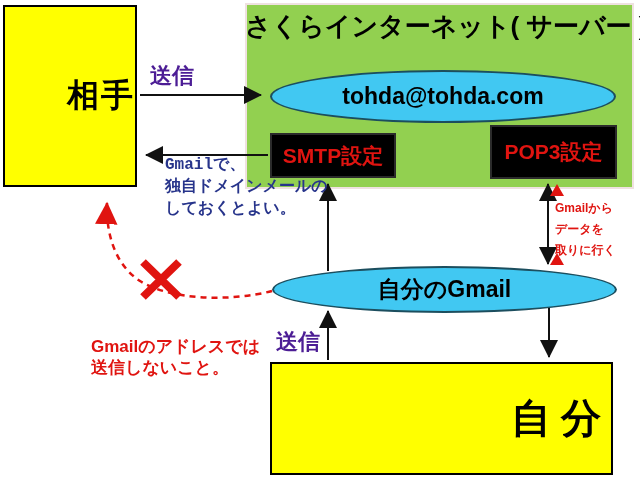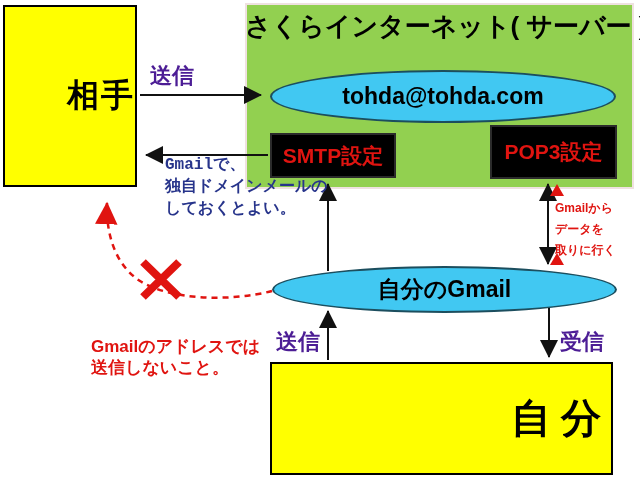--- a/index.html
+++ b/index.html
@@ -105,21 +105,20 @@
     <line x1="328" y1="360" x2="328" y2="311" class="arrow-black" marker-end="url(#mb)"></line>
     <line x1="549" y1="308" x2="549" y2="357" class="arrow-black" marker-end="url(#mb)"></line>
     <path d="M 272,291 C 230,302 170,300 140,281 C 114,264 106,232 107,203" class="arrow-red-dashed" marker-end="url(#mr)"></path>
     <path d="M143,262 L179,297 M179,262 L143,297" class="x-mark"></path>
     <polygon points="550,196 564,196 557,184" class="tri-red"></polygon>
     <polygon points="550,265 564,265 557,253" class="tri-red"></polygon>
   </svg>
 
   <div class="lbl lbl-send-top">送信</div>
   <div class="lbl lbl-send-bottom">送信</div>
-  <div class="lbl lbl-receive">受信</div>
 
   <div class="note note-blue">
     <div>Gmailで、</div>
     <div>独自ドメインメールの</div>
     <div>しておくとよい。</div>
   </div>
   <div class="note note-red-pop">
     <div>Gmailから</div>
     <div>データを</div>
     <div>取りに行く</div>

